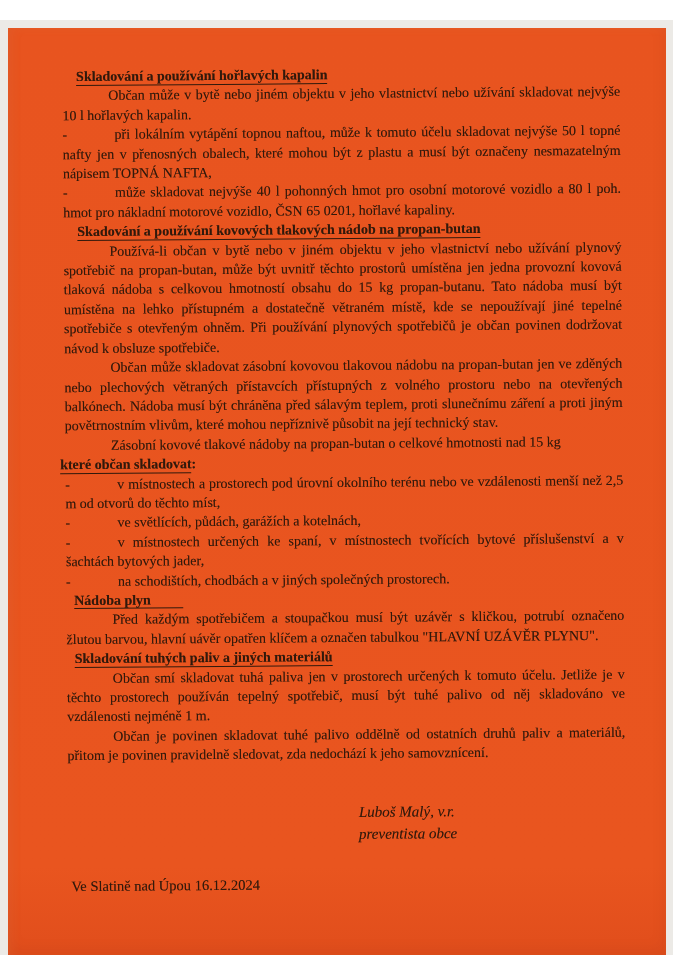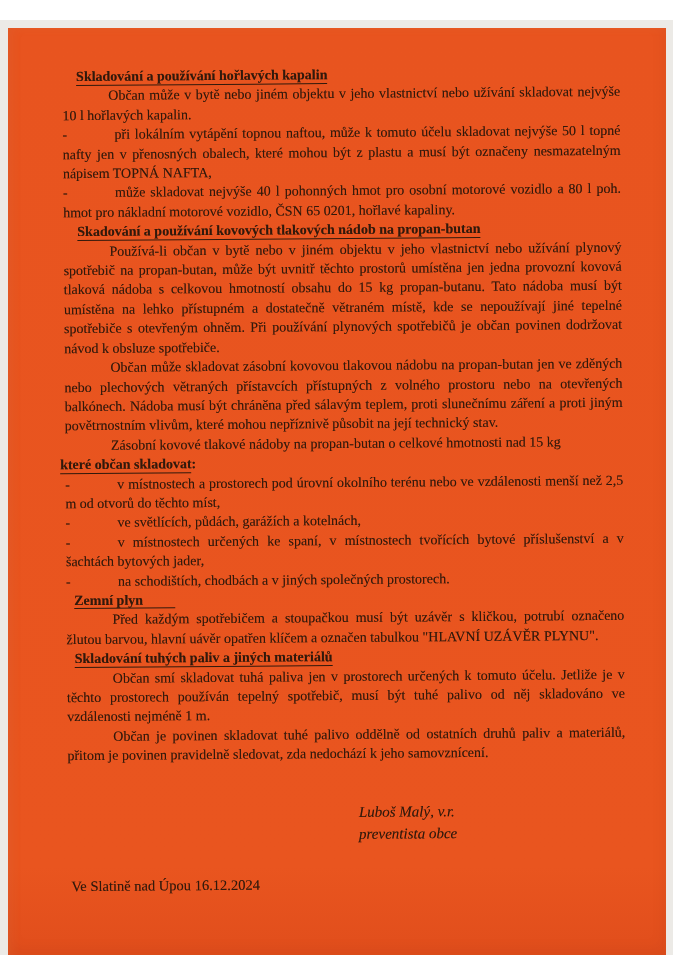--- a/index.html
+++ b/index.html
@@ -78,21 +78,21 @@
       <p class="h"><span class="hu">Skadování a používání kovových tlakových nádob na propan-butan</span></p>
       <p class="para">Používá-li občan v bytě nebo v jiném objektu v jeho vlastnictví nebo užívání plynový spotřebič na propan-butan, může být uvnitř těchto prostorů umístěna jen jedna provozní kovová tlaková nádoba s celkovou hmotností obsahu do 15 kg propan-butanu. Tato nádoba musí být umístěna na lehko přístupném a dostatečně větraném místě, kde se nepoužívají jiné tepelné spotřebiče s otevřeným ohněm. Při používání plynových spotřebičů je občan povinen dodržovat návod k obsluze spotřebiče.</p>
       <p class="para">Občan může skladovat zásobní kovovou tlakovou nádobu na propan-butan jen ve zděných nebo plechových větraných přístavcích přístupných z volného prostoru nebo na otevřených balkónech. Nádoba musí být chráněna před sálavým teplem, proti slunečnímu záření a proti jiným povětrnostním vlivům, které mohou nepříznivě působit na její technický stav.</p>
       <p class="para">Zásobní kovové tlakové nádoby na propan-butan o celkové hmotnosti nad 15 kg</p>
       <p class="h neg-indent"><span class="hu">které občan skladovat</span><span>:</span></p>
       <p class="bullet"><span class="dash">-</span><span>v místnostech a prostorech pod úrovní okolního terénu nebo ve vzdálenosti menší než 2,5 m od otvorů do těchto míst,</span></p>
       <p class="bullet"><span class="dash">-</span><span>ve světlících, půdách, garážích a kotelnách,</span></p>
       <p class="bullet"><span class="dash">-</span><span>v místnostech určených ke spaní, v místnostech tvořících bytové příslušenství a v šachtách bytových jader,</span></p>
       <p class="bullet"><span class="dash">-</span><span>na schodištích, chodbách a v jiných společných prostorech.</span></p>
 
-      <p class="h small-indent"><span class="hu ext">Zemní plyn</span></p>
+      <p class="h small-indent"><span class="hu ext">Nádoba plyn</span></p>
       <p class="para">Před každým spotřebičem a stoupačkou musí být uzávěr s kličkou, potrubí označeno žlutou barvou, hlavní uávěr opatřen klíčem a označen tabulkou "HLAVNÍ UZÁVĚR PLYNU".</p>
 
       <p class="h small-indent"><span class="hu">Skladování tuhých paliv a jiných materiálů</span></p>
       <p class="para">Občan smí skladovat tuhá paliva jen v prostorech určených k tomuto účelu. Jetliže je v těchto prostorech používán tepelný spotřebič, musí být tuhé palivo od něj skladováno ve vzdálenosti nejméně 1 m.</p>
       <p class="para">Občan je povinen skladovat tuhé palivo oddělně od ostatních druhů paliv a materiálů, přitom je povinen pravidelně sledovat, zda nedochází k jeho samovznícení.</p>
 
       <div class="sig">
         <div>Luboš Malý, v.r.</div>
         <div>preventista obce</div>
       </div>

